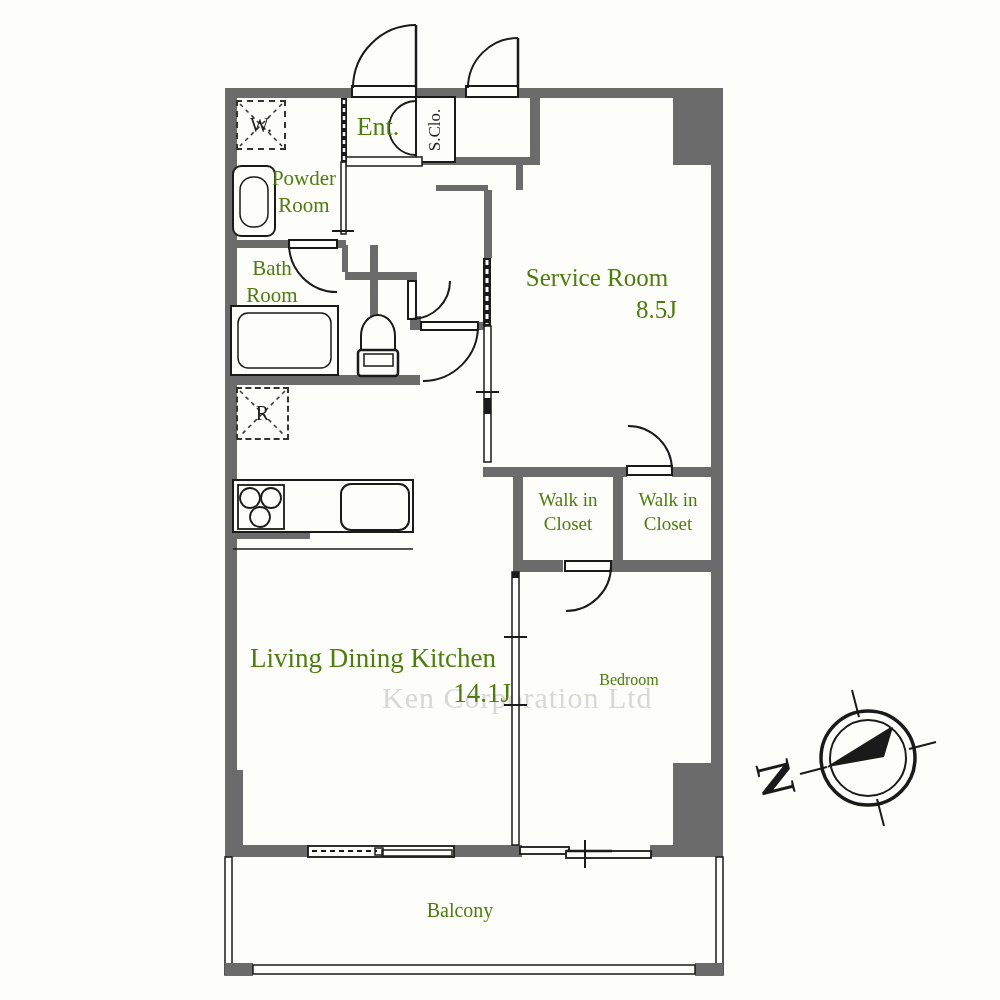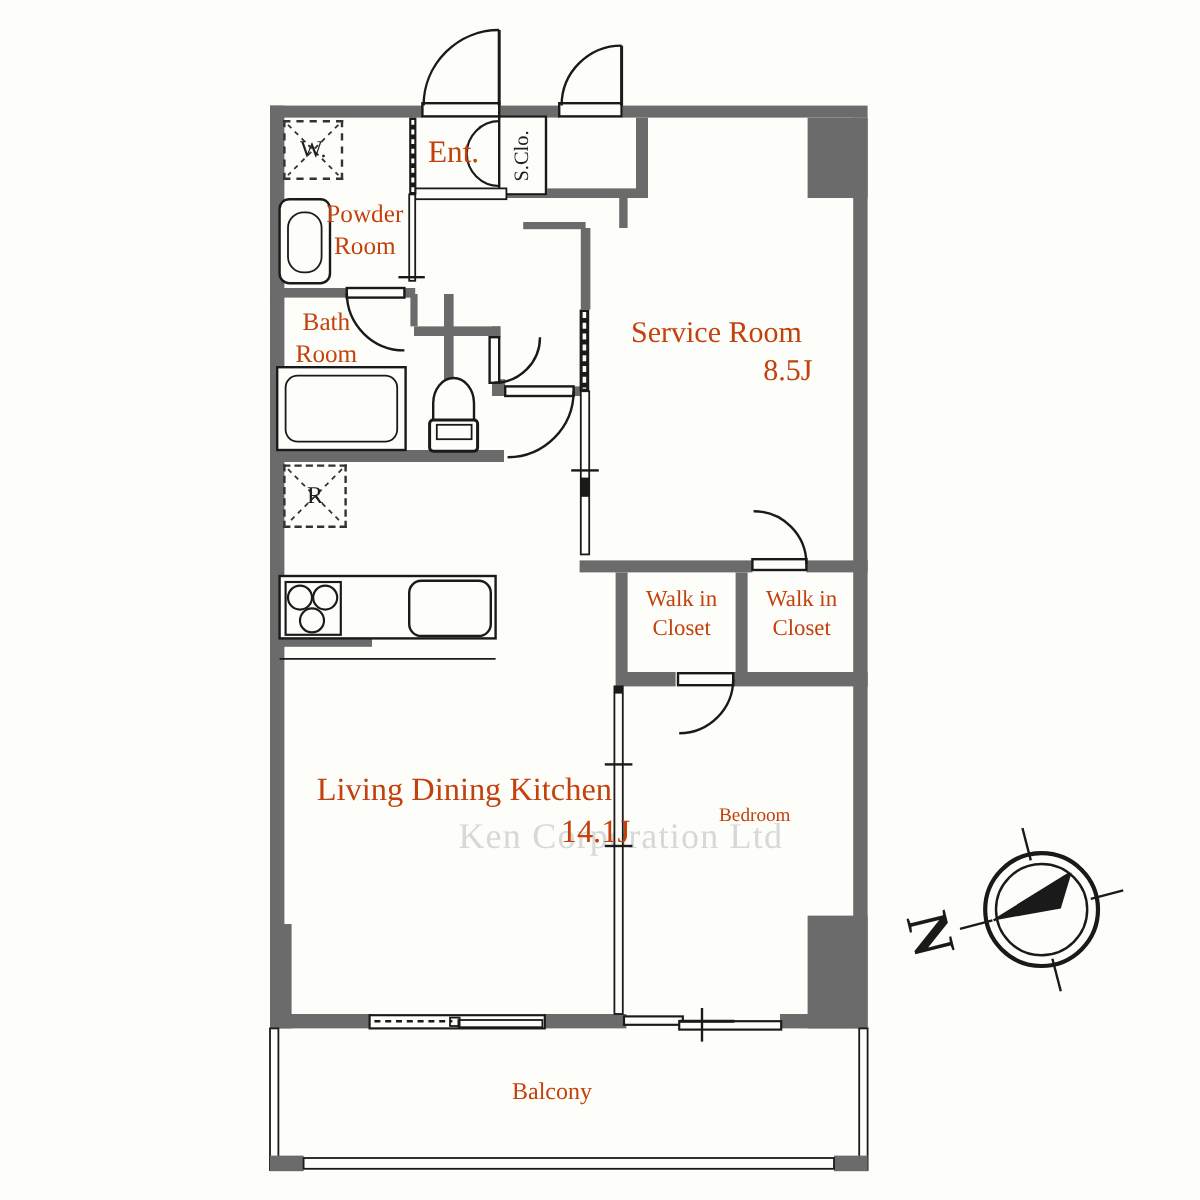--- a/index.html
+++ b/index.html
@@ -1,19 +1,19 @@
 <!DOCTYPE html>
 <html><head>
 <meta charset="utf-8">
 <style>
   html,body{margin:0;padding:0;background:#fdfdfa;}
   #plan{position:relative;width:1000px;height:1000px;background:#fdfdfa;overflow:hidden;
         font-family:"Liberation Serif","DejaVu Serif",serif;color:#1f1f1f;}
   .wall{position:absolute;background:#6b6b6b;z-index:2;}
-  .lbl{position:absolute;z-index:4;text-align:center;line-height:1.28;color:#c2410c;}
+  .lbl{position:absolute;z-index:4;text-align:center;line-height:1.28;color:#4d7c0f;}
   .dashedbox{position:absolute;border:2px dashed #333;z-index:3;display:flex;align-items:center;justify-content:center;}
   .dashedbox svg{position:absolute;left:0;top:0;width:100%;height:100%;}
   .dashedbox span{position:relative;z-index:1;font-size:20px;}
   #overlay{position:absolute;left:0;top:0;z-index:3;pointer-events:none;}
   #watermark{position:absolute;left:382px;top:681px;width:300px;z-index:1;
              font-size:30px;color:#d8d8d8;white-space:nowrap;letter-spacing:1px;}
   #sclo-box{position:absolute;left:415px;top:96px;width:37px;height:63px;border:2px solid #1a1a1a;
             background:#fdfdfa;z-index:3;display:flex;align-items:center;justify-content:center;}
   #sclo-box span{transform:rotate(-90deg);font-size:17px;white-space:nowrap;}
   .areaLine{display:block;text-align:right;}
@@ -184,21 +184,21 @@
 
   <div class="lbl" style="left:342px;top:110px;width:72px;font-size:26px">Ent.</div>
   <div class="lbl" style="left:232px;top:255px;width:80px;font-size:21px">Bath Room</div>
   <div class="lbl" style="left:254px;top:165px;width:100px;font-size:21px">Powder Room</div>
   <div class="lbl" style="left:517px;top:262px;width:160px;font-size:25px">
     <span>Service Room</span>
     <span class="areaLine">8.5J</span>
   </div>
   <div class="lbl" style="left:521px;top:488px;width:94px;font-size:19px">Walk in Closet</div>
   <div class="lbl" style="left:623px;top:488px;width:90px;font-size:19px">Walk in Closet</div>
-  <div class="lbl" style="left:249px;top:641px;width:276px;font-size:27px">
+  <div class="lbl" style="left:235px;top:641px;width:276px;font-size:27px">
     <span>Living Dining Kitchen</span>
     <span class="areaLine">14.1J</span>
   </div>
   <div class="lbl" style="left:561px;top:670px;width:136px;font-size:16px">
     <span>Bedroom</span>
   </div>
   <div class="lbl" style="left:385px;top:898px;width:150px;font-size:20px">Balcony</div>
 
 </div>
 

